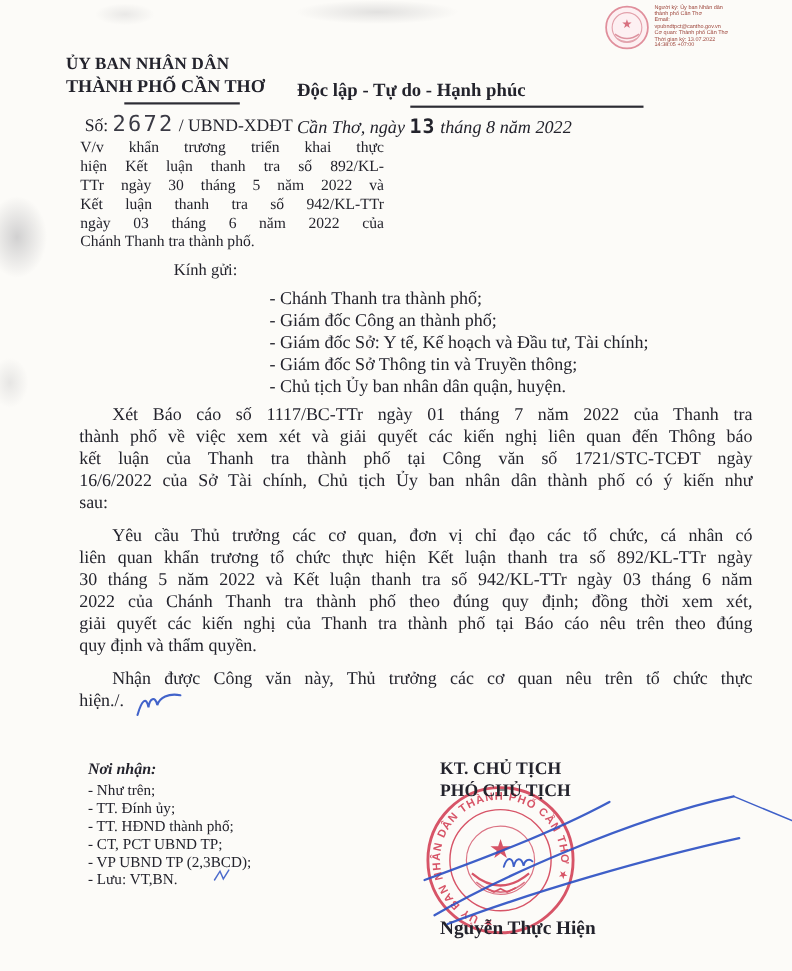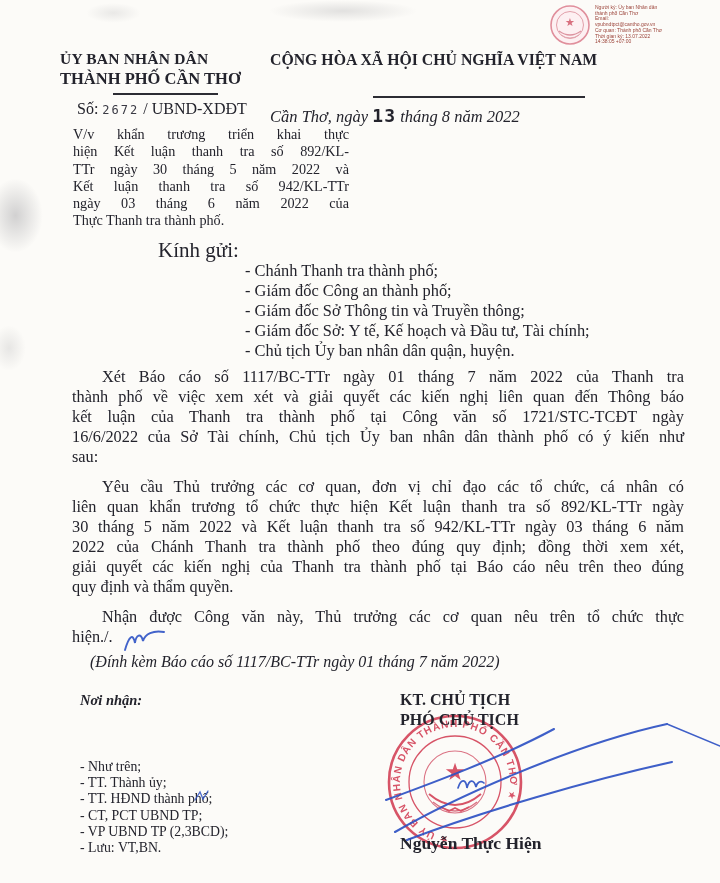--- a/index.html
+++ b/index.html
@@ -9,39 +9,39 @@
     font-family:"Liberation Serif","DejaVu Serif",serif;
     color:#23232c;
   }
   .abs{position:absolute;}
   .center{text-align:left;}
   
   .org-line1{left:60px;top:50px;width:210px;font-size:15.5px;font-weight:bold;letter-spacing:.2px;}
   .org-line2{left:60px;top:69px;width:210px;font-size:16.5px;font-weight:bold;}
   .org-underline{left:113px;top:93px;width:105px;height:2px;background:#2c2c34;}
   .so-line{left:77px;top:100px;font-size:16px;white-space:nowrap;}
-  .so-number{font-family:"DejaVu Sans Mono","Liberation Mono",monospace;font-size:12px;letter-spacing:2px;color:#3a3a44;}
+  .so-number{font-family:"DejaVu Sans Mono","Liberation Mono",monospace;font-size:20px;letter-spacing:2px;color:#3a3a44;}
   .subject{left:73px;top:126px;width:276px;font-size:14.2px;line-height:17.3px;}
   .nat-line1{left:270px;top:51px;width:420px;font-size:15.8px;font-weight:bold;}
   .nat-line2{left:270px;top:72px;width:420px;font-size:17px;font-weight:bold;}
   .nat-underline{left:373px;top:96px;width:212px;height:2px;background:#2c2c34;}
   .dateline{left:270px;top:105px;width:420px;font-size:16.5px;font-style:italic;}
   .date-day{font-family:"DejaVu Sans Mono","Liberation Mono",monospace;font-style:normal;font-size:18px;letter-spacing:1px;font-weight:bold;}
   
-  .kinhgui{left:158px;top:238px;font-size:21px;}
+  .kinhgui{left:158px;top:238px;font-size:15px;}
   .recipients{left:245px;top:261px;width:420px;font-size:16.4px;line-height:20px;}
   
   .para{left:72px;width:612px;font-size:16.3px;line-height:20px;}
   .p1{top:367px;} .p2{top:477px;} .p3{top:607px;}
   .jline{text-align:justify;text-align-last:justify;}
   .indent{padding-left:30px;}
   .attachment{left:90px;top:653px;width:600px;font-size:16px;font-style:italic;}
   
   .noinhan-label{left:80px;top:692px;font-size:14.5px;font-weight:bold;font-style:italic;}
-  .noinhan{left:80px;top:711px;font-size:13.8px;line-height:16.2px;margin-top:48px;}
+  .noinhan{left:80px;top:711px;font-size:13.8px;line-height:16.2px;}
   .sign-title1{left:400px;top:691px;width:230px;font-size:16px;font-weight:bold;z-index:3;}
   .sign-title2{left:400px;top:711px;width:230px;font-size:16px;font-weight:bold;z-index:3;}
   .signer-name{left:400px;top:833px;width:230px;font-size:17.5px;font-weight:bold;z-index:4;}
   .stamp{left:383px;top:710px;z-index:2;opacity:.82;}
   .signature{left:380px;top:700px;z-index:5;}
   .initial-mark{z-index:5;}
   
   .esign-seal{left:549px;top:4px;}
   .esign-text{left:595px;top:5px;width:125px;font-family:"Liberation Sans","DejaVu Sans",sans-serif;
     font-size:5px;line-height:5.7px;color:#9c443a;}
@@ -86,37 +86,37 @@
     <span>Số:</span>
     <span class="so-number">2672</span>
     <span>/ UBND-XDĐT</span>
   </div>
   <div class="abs subject">
     <div class="jline">V/v khẩn trương triển khai thực</div>
     <div class="jline">hiện Kết luận thanh tra số 892/KL-</div>
     <div class="jline">TTr ngày 30 tháng 5 năm 2022 và</div>
     <div class="jline">Kết luận thanh tra số 942/KL-TTr</div>
     <div class="jline">ngày 03 tháng 6 năm 2022 của</div>
-    <div>Thực Thanh tra thành phố.</div>
+    <div>Chánh Thanh tra thành phố.</div>
   </div>
 
-  <div class="abs center nat-line1">CỘNG HÒA XÃ HỘI CHỦ NGHĨA VIỆT NAM</div>
+  <div class="abs center nat-line2">Độc lập - Tự do - Hạnh phúc</div>
   <div class="abs nat-underline"></div>
   <div class="abs center dateline">
     <span>Cần Thơ, ngày</span>
     <span class="date-day">13</span>
     <span>tháng  8 năm 2022</span>
   </div>
 
   <div class="abs kinhgui">Kính gửi:</div>
   <div class="abs recipients">
     <div>- Chánh Thanh tra thành phố;</div>
     <div>- Giám đốc Công an thành phố;</div>
+    <div>- Giám đốc Sở: Y tế, Kế hoạch và Đầu tư, Tài chính;</div>
     <div>- Giám đốc Sở Thông tin và Truyền thông;</div>
-    <div>- Giám đốc Sở: Y tế, Kế hoạch và Đầu tư, Tài chính;</div>
     <div>- Chủ tịch Ủy ban nhân dân quận, huyện.</div>
   </div>
 
   <div class="abs para p1">
     <div class="jline indent">Xét Báo cáo số 1117/BC-TTr ngày 01 tháng 7 năm 2022 của Thanh tra</div>
     <div class="jline">thành phố về việc xem xét và giải quyết các kiến nghị liên quan đến Thông báo</div>
     <div class="jline">kết luận của Thanh tra thành phố tại Công văn số 1721/STC-TCĐT ngày</div>
     <div class="jline">16/6/2022 của Sở Tài chính, Chủ tịch Ủy ban nhân dân thành phố có ý kiến như</div>
     <div>sau:</div>
   </div>
@@ -132,26 +132,25 @@
 
   <div class="abs para p3">
     <div class="jline indent">Nhận được Công văn này, Thủ trưởng các cơ quan nêu trên tổ chức thực</div>
     <div>hiện./.</div>
   </div>
 
   <svg class="abs initial-mark" style="left:122px;top:626px;" width="48" height="32" viewBox="0 0 48 32">
     <path d="M3,24 C7,10 11,7 13,17 C14,9 19,6 21,15 C23,8 31,4 42,6" fill="none" stroke="#2e52c4" stroke-width="1.9" stroke-linecap="round" opacity=".9"></path>
   </svg>
 
-  <div class="abs center attachment">(Đính kèm Báo cáo số 1117/BC-TTr ngày 01 tháng 7 năm 2022)</div>
 
   <div class="abs noinhan-label">Nơi nhận:</div>
   <div class="abs noinhan">
     <div>- Như trên;</div>
-    <div>- TT. Thành ủy;</div>
+    <div>- TT. Đính ủy;</div>
     <div>- TT. HĐND thành phố;</div>
     <div>- CT, PCT UBND TP;</div>
     <div>- VP UBND TP (2,3BCD);</div>
     <div>- Lưu: VT,BN.</div>
   </div>
 
   <svg class="abs initial-mark" style="left:193px;top:789px;" width="22" height="14" viewBox="0 0 22 14">
     <path d="M2,11 L7,3 L10,10 L15,2" fill="none" stroke="#2e52c4" stroke-width="1.3" stroke-linecap="round" opacity=".85"></path>
   </svg>
 

